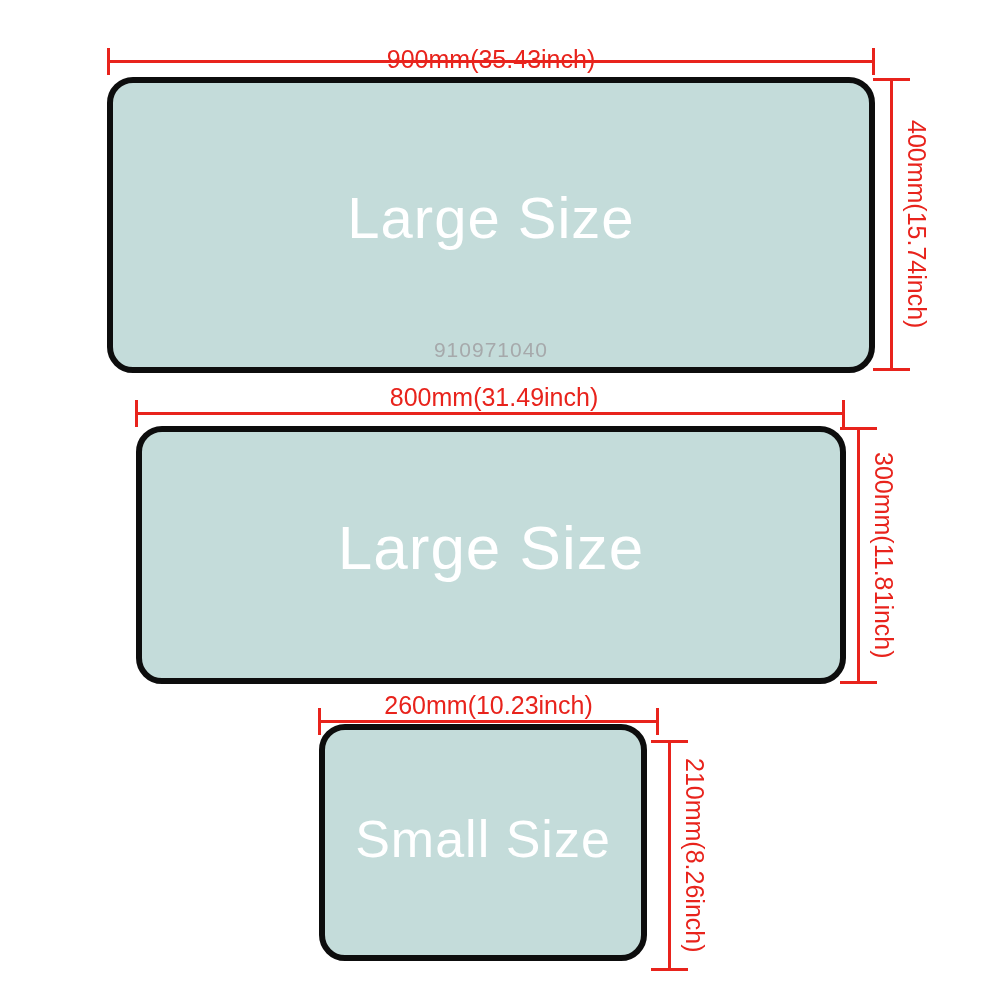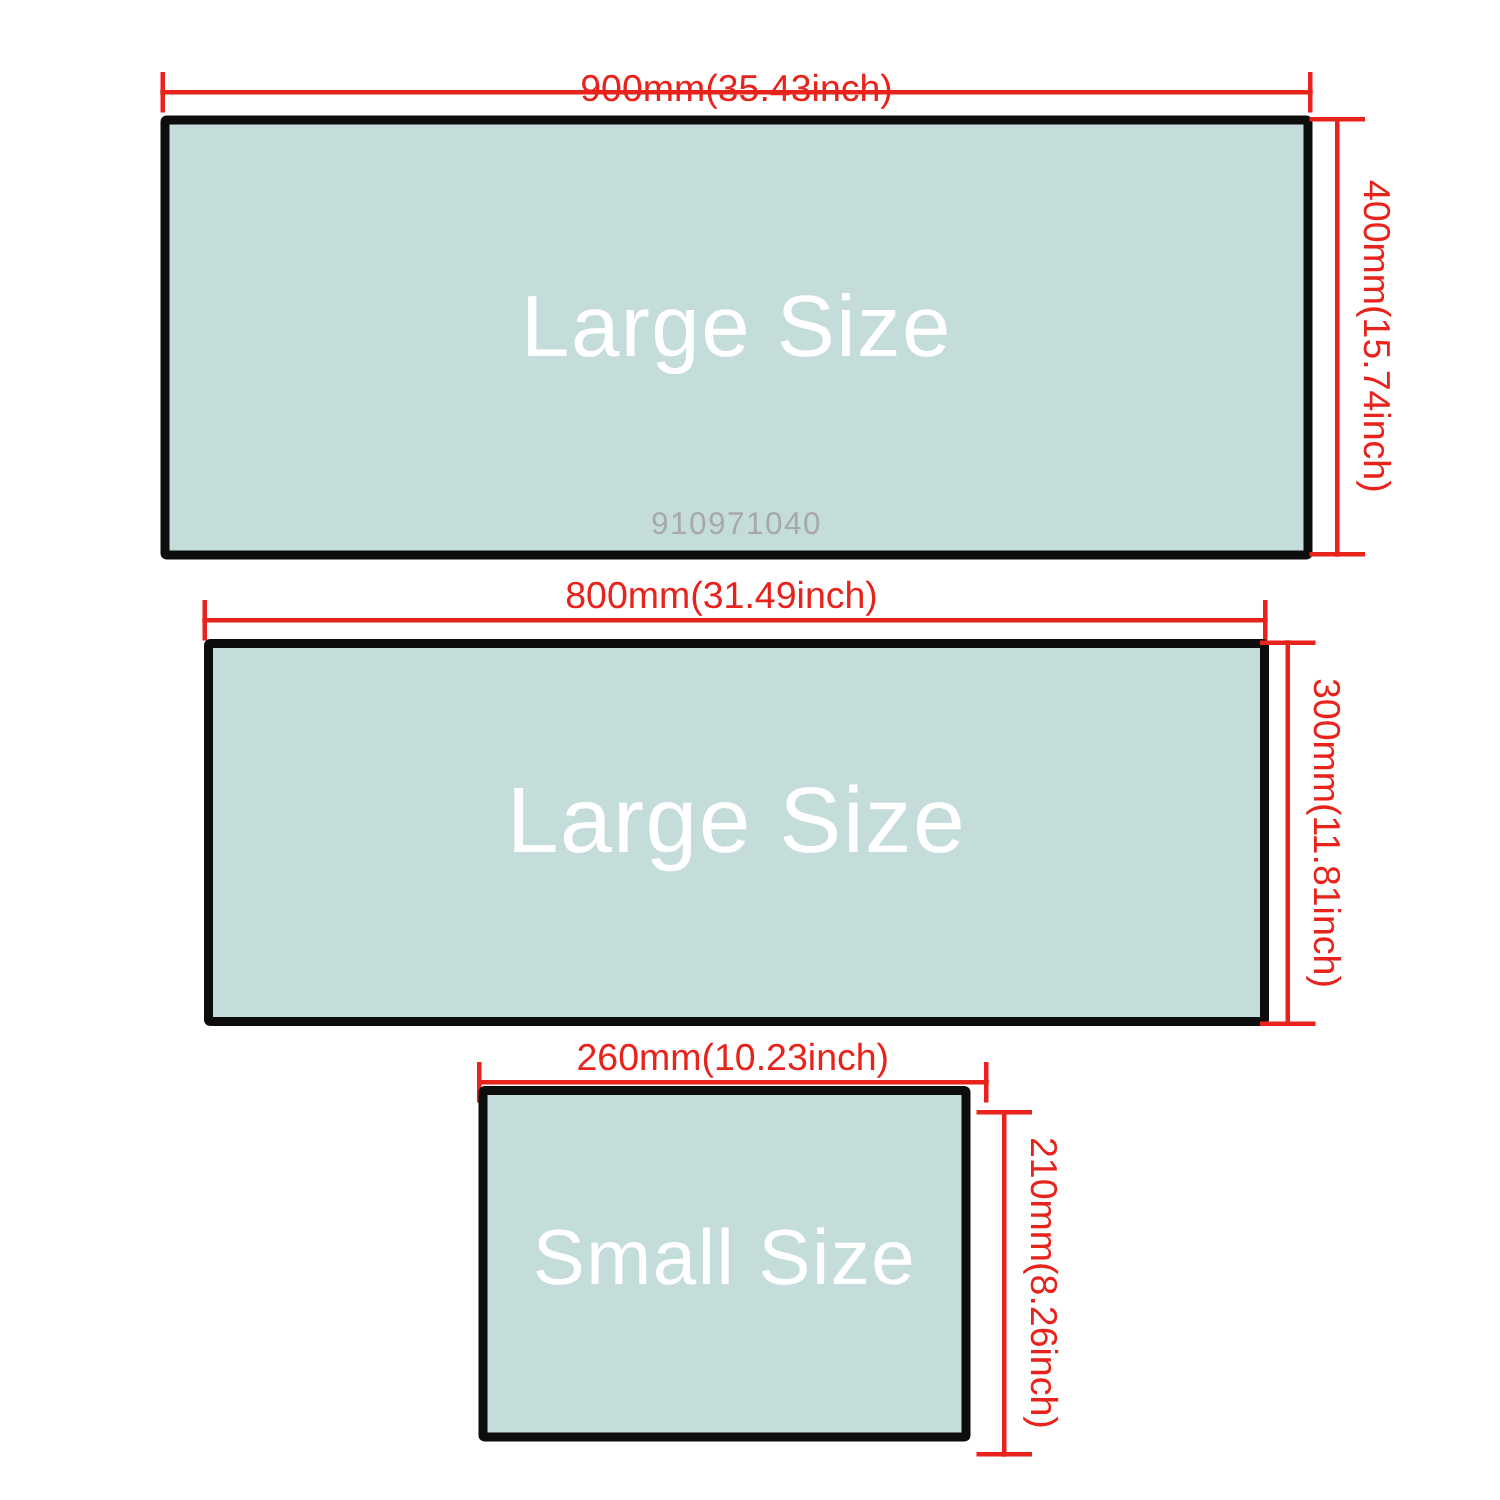--- a/index.html
+++ b/index.html
@@ -18,21 +18,21 @@
     height: 1000px;
     background: var(--page-bg);
     overflow: hidden;
     font-family: "Liberation Sans", "DejaVu Sans", sans-serif;
   }
   
   .pad {
     position: absolute;
     background: var(--pad-fill);
     border: 6px solid var(--pad-border);
-    border-radius: 4px;
+    border-radius: 26px;
     display: flex;
     align-items: center;
     justify-content: center;
   }
   .pad-label {
     color: var(--pad-text);
     font-weight: 400;
     letter-spacing: 1px;
     transform: translateY(-8px);
     white-space: nowrap;
@@ -94,21 +94,21 @@
   }
   
   #lg-dim-h   { left: 107px; top: 60px;  width: 768px; }
   #lg-h-label { left: 107px; top: 31px;  width: 768px; margin-top: 14px; }
   #lg-pad     { left: 107px; top: 77px;  width: 768px; height: 296px; }
   #lg-pad .pad-label { font-size: 58px; }
   #lg-dim-v   { left: 890px; top: 78px;  height: 293px; }
   #lg-v-label { left: 902px; top: 78px;  height: 293px; }
   
   #md-dim-h   { left: 135px; top: 412px; width: 710px; }
-  #md-h-label { left: 126px; top: 383px; width: 710px; }
+  #md-h-label { left: 139px; top: 383px; width: 710px; }
   #md-pad     { left: 136px; top: 426px; width: 710px; height: 258px; }
   #md-pad .pad-label { font-size: 62px; }
   #md-dim-v   { left: 857px; top: 427px; height: 257px; }
   #md-v-label { left: 869px; top: 427px; height: 257px; }
   
   #sm-dim-h   { left: 318px; top: 720px; width: 341px; }
   #sm-h-label { left: 318px; top: 691px; width: 341px; }
   #sm-pad     { left: 319px; top: 724px; width: 328px; height: 237px; }
   #sm-pad .pad-label { font-size: 52px; transform: translateY(-4px); }
   #sm-dim-v   { left: 668px; top: 740px; height: 231px; }

